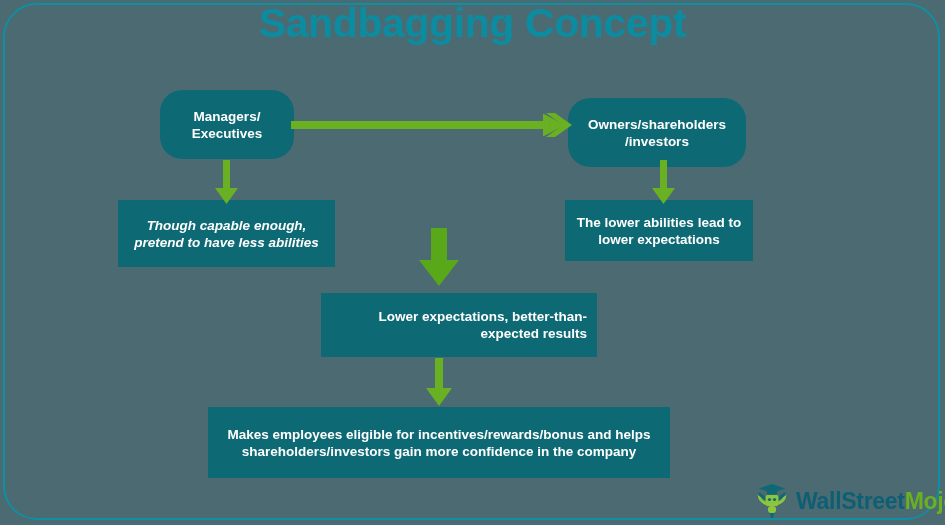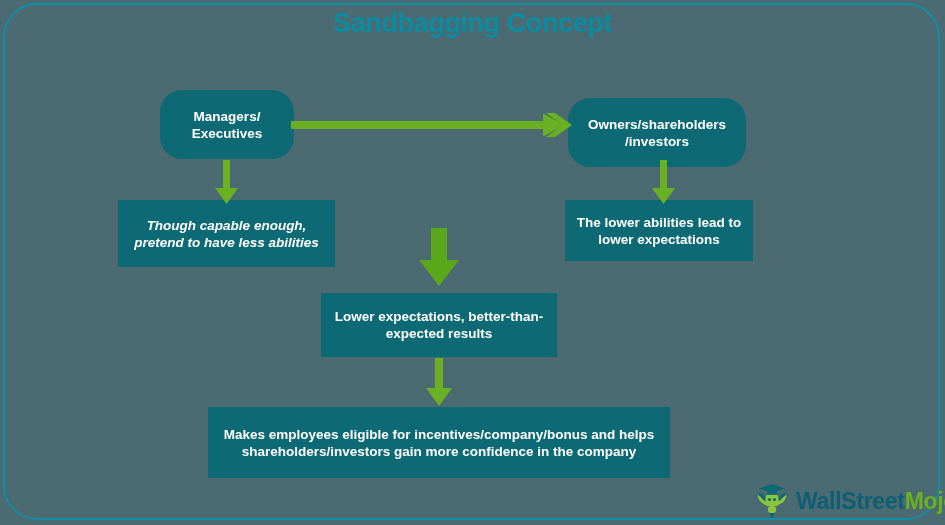--- a/index.html
+++ b/index.html
@@ -31,21 +31,21 @@
     box-sizing: border-box;
     pointer-events: none;
   }
   #title {
     position: absolute;
     left: 0;
     top: 2px;
     width: 945px;
     text-align: center;
     color: #0b8ca0;
-    font-size: 27px;
+    font-size: 41px;
     font-weight: bold;
     letter-spacing: -0.4px;
     line-height: 42px;
     white-space: nowrap;
   }
   .box {
     position: absolute;
     background: #0d6a75;
     color: #ffffff;
     font-size: 13.5px;
@@ -59,21 +59,21 @@
     padding: 16px 10px;
   }
   .box.rounded { border-radius: 22px; }
   .box .txt { display: block; width: 100%; }
 
   
   #node-managers      { left: 160px; top: 90px;  width: 134px; height: 69px; }
   #node-owners        { left: 568px; top: 98px;  width: 178px; height: 69px; }
   #node-pretend       { left: 118px; top: 200px; width: 217px; height: 67px; font-style: italic; }
   #node-lower-abil    { left: 565px; top: 200px; width: 188px; height: 61px; }
-  #node-lower-exp     { left: 321px; top: 293px; width: 236px; height: 64px; }
+  #node-lower-exp     { left: 321px; top: 293px; width: 276px; height: 64px; text-align: right; }
   #node-makes-emp     { left: 208px; top: 407px; width: 462px; height: 71px; }
 
   
   .arrow { position: absolute; }
   .arrow svg { display: block; }
 
   #arrow-right   { left: 291px; top: 113px; }
   #arrow-d-left  { left: 212px; top: 160px; }
   #arrow-d-right { left: 649px; top: 160px; }
   #arrow-d-mid-1 { left: 419px; top: 228px; }
@@ -121,21 +121,21 @@
 
   <div class="box" id="node-lower-abil">
     <span class="txt">The lower abilities lead to lower expectations</span>
   </div>
 
   <div class="box" id="node-lower-exp">
     <span class="txt">Lower expectations, better-than-expected results</span>
   </div>
 
   <div class="box" id="node-makes-emp">
-    <span class="txt">Makes employees eligible for incentives/company/bonus and helps shareholders/investors gain more confidence in the company</span>
+    <span class="txt">Makes employees eligible for incentives/rewards/bonus and helps shareholders/investors gain more confidence in the company</span>
   </div>
 
   <div class="arrow" id="arrow-right">
     <svg width="281" height="24" viewBox="0 0 281 24" aria-hidden="true">
       <rect x="0" y="8" width="258" height="8" fill="#6ab023"></rect>
       <path d="M252 1 L253 1 L274 11.9 L253 23 L252 23 L252 15 L259 11.9 L252 9 Z" fill="#6ab023"></path>
       <path d="M255 0 L264 0 L281 11.9 L264 24 L255 24 L272 11.9 Z" fill="#6ab023"></path>
     </svg>
   </div>
 

